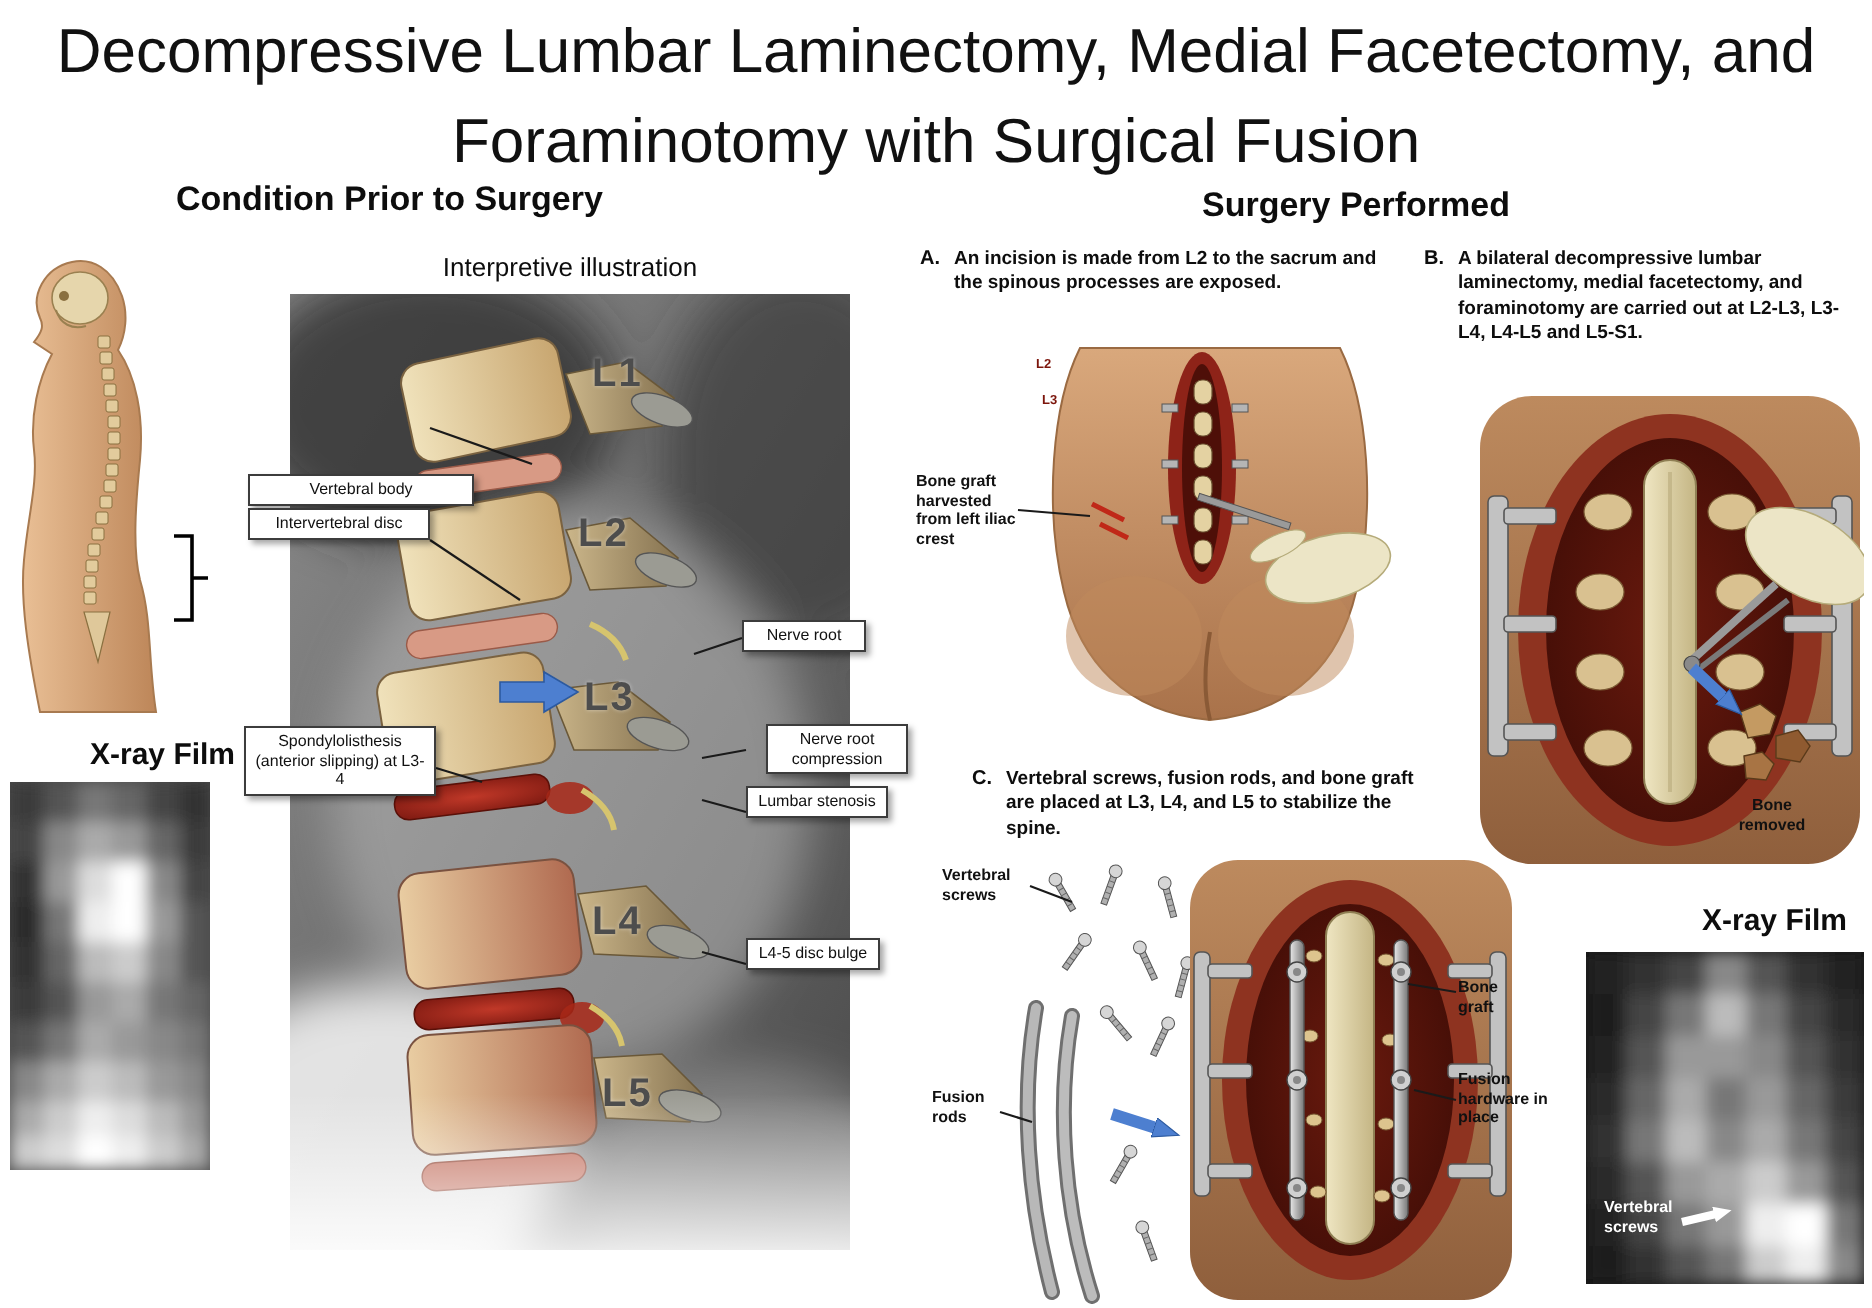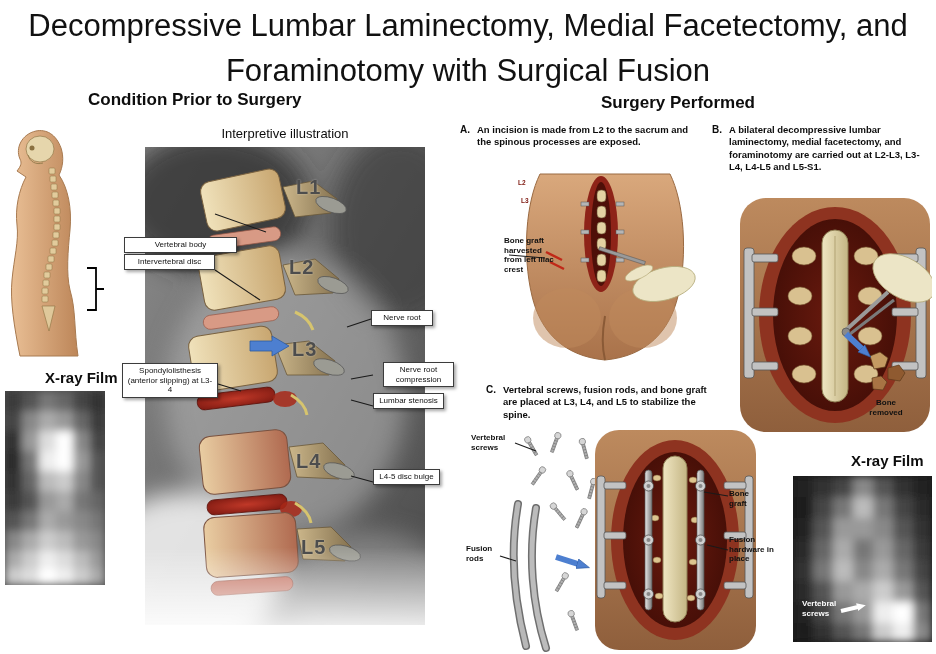--- a/index.html
+++ b/index.html
@@ -282,21 +282,21 @@
     </g>
     <path d="M34 84 L50 92 M38 94 L52 101" stroke="#c02818" stroke-width="2.5"></path>
     <g>
       <ellipse cx="152" cy="116" rx="32" ry="16" fill="#ece5c6" stroke="#b5ab7a" stroke-width="0.8" transform="rotate(-15 152 116)"></ellipse>
       <ellipse cx="127" cy="105" rx="15" ry="5.5" fill="#ece5c6" stroke="#b5ab7a" stroke-width="0.6" transform="rotate(-25 127 105)"></ellipse>
       <rect x="86" y="86" width="48" height="3.5" fill="#9a9a9a" stroke="#555" stroke-width="0.5" transform="rotate(18 110 88)"></rect>
     </g>
   </svg>
   <div class="mark" style="left:518px; top:179px;">L2</div>
   <div class="mark" style="left:521px; top:197px;">L3</div>
-  <div class="plabel" style="left:458px; top:236px; width:50px;margin-left:46px;">Bone graft harvested from left iliac crest</div>
+  <div class="plabel" style="left:458px; top:236px; width:50px;">Bone graft harvested from left iliac crest</div>
 
   <div class="stepletter" style="left:712px; top:124px;">B.</div>
   <div class="steptext" style="left:729px; top:124px; width:202px;">A bilateral decompressive lumbar laminectomy, medial facetectomy, and foraminotomy are carried out at L2-L3, L3-L4, L4-L5 and L5-S1.</div>
   <svg class="illus" style="left:738px; top:196px;" width="194" height="238" viewBox="0 0 194 238">
     <defs>
       <linearGradient id="sb-skin" x1="0" y1="0" x2="0" y2="1">
         <stop offset="0" stop-color="#bd8a5e"></stop>
           <stop offset="1" stop-color="#8f5f3c"></stop>
       </linearGradient>
       <radialGradient id="sb-wound" cx="0.5" cy="0.5" r="0.7">

